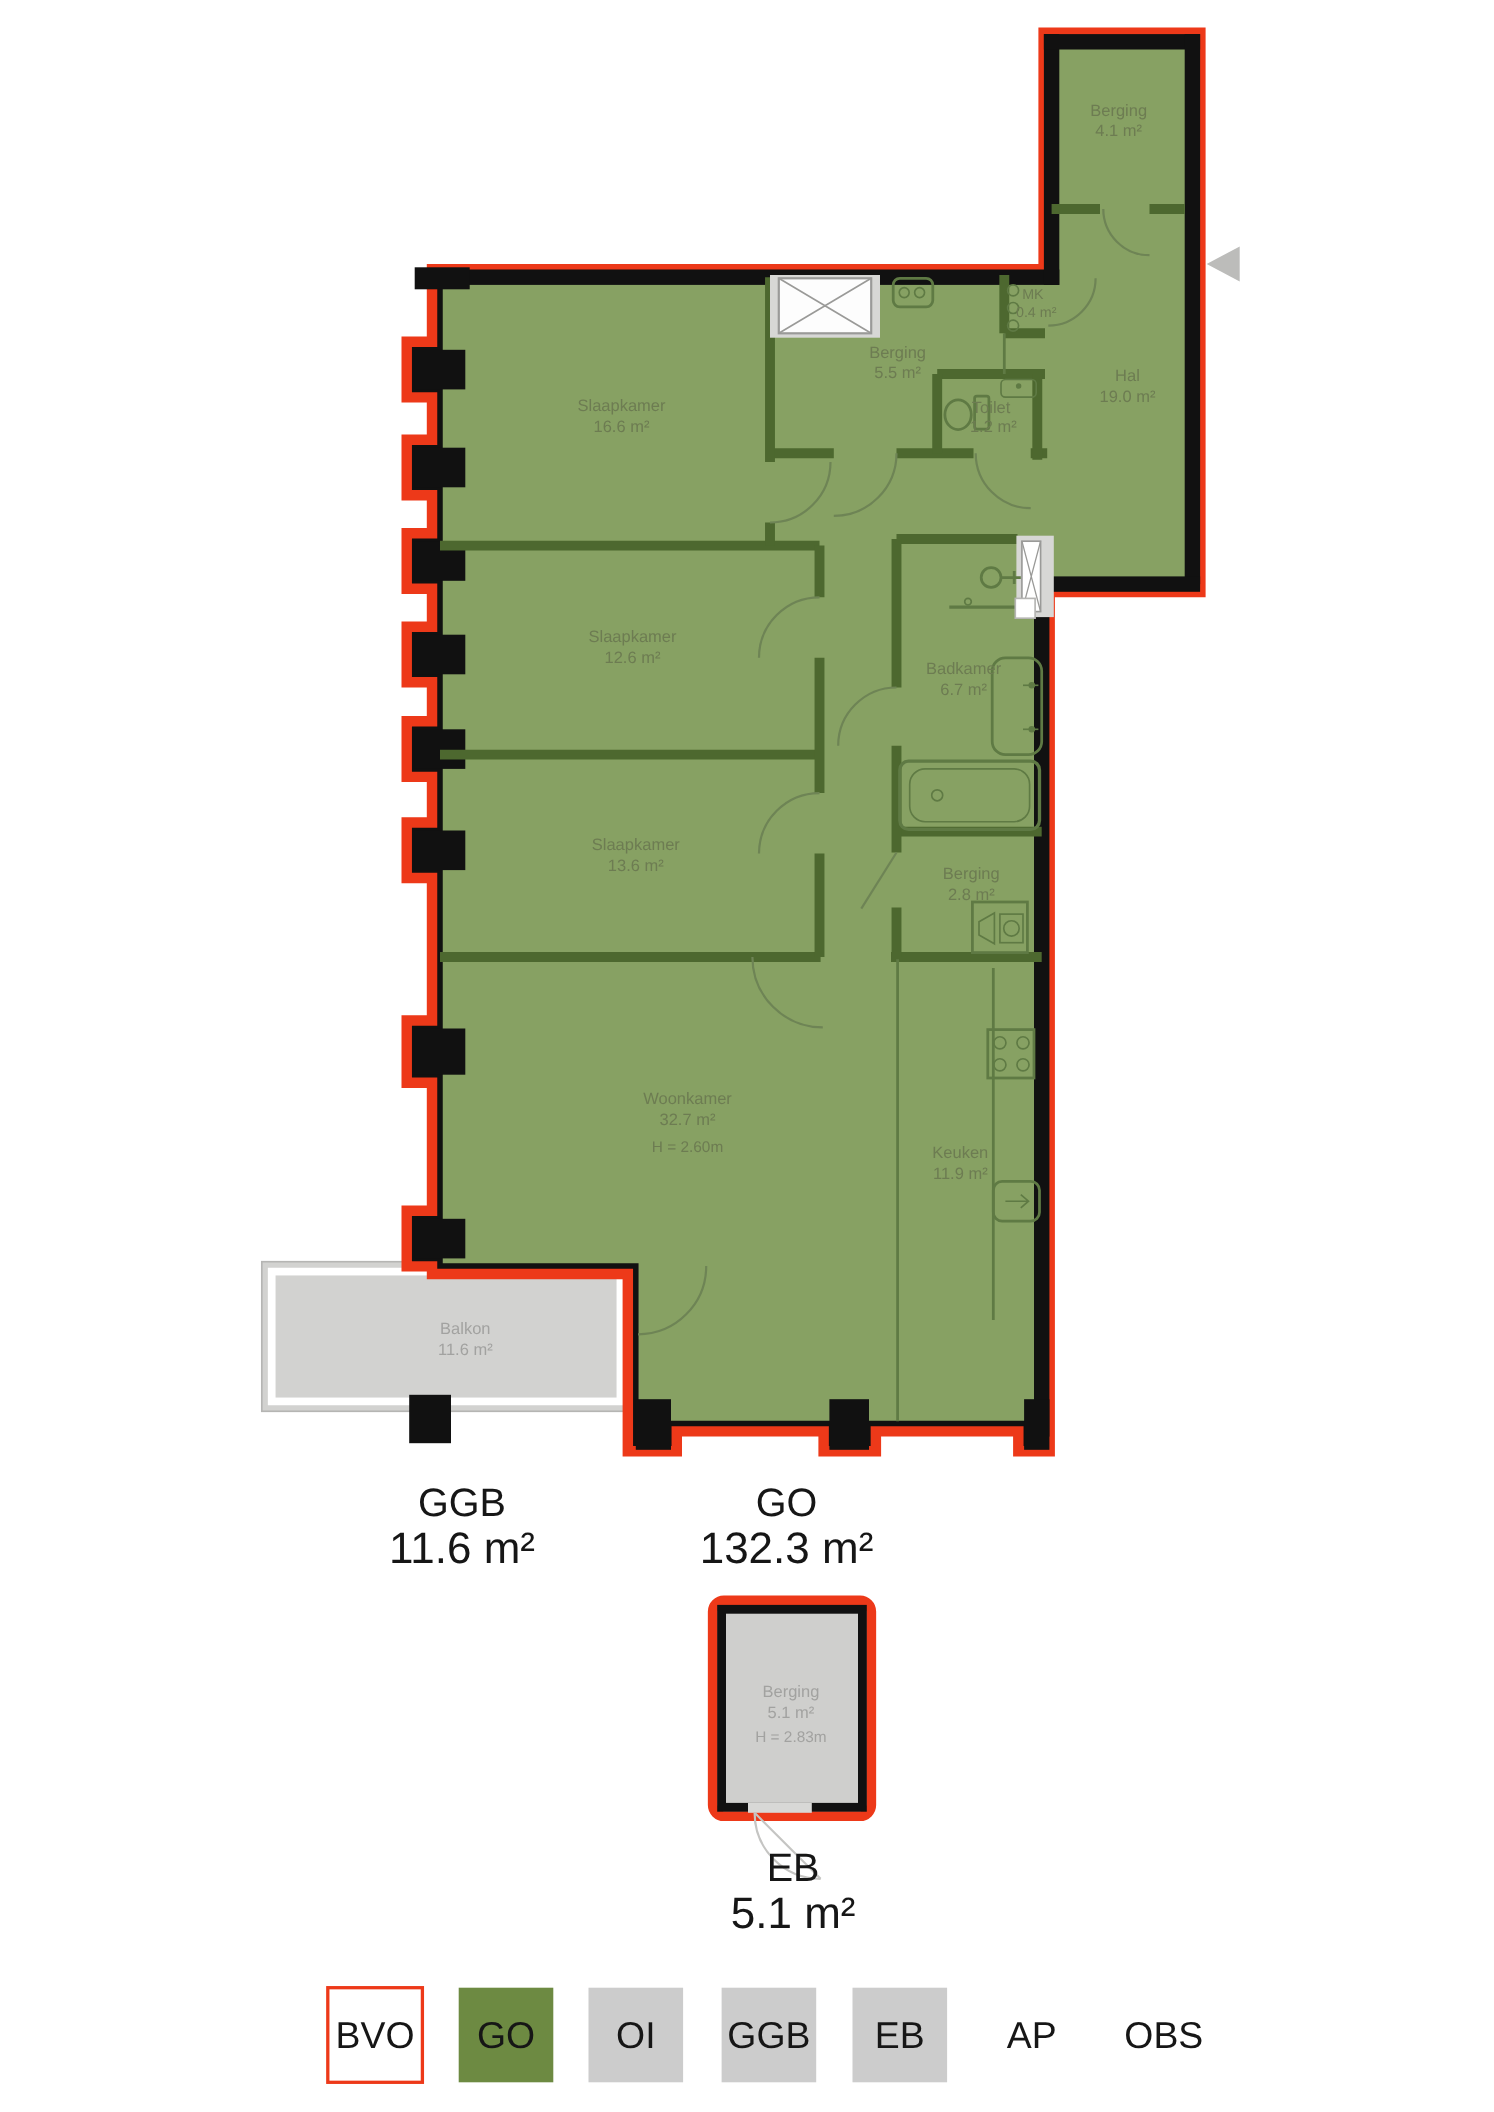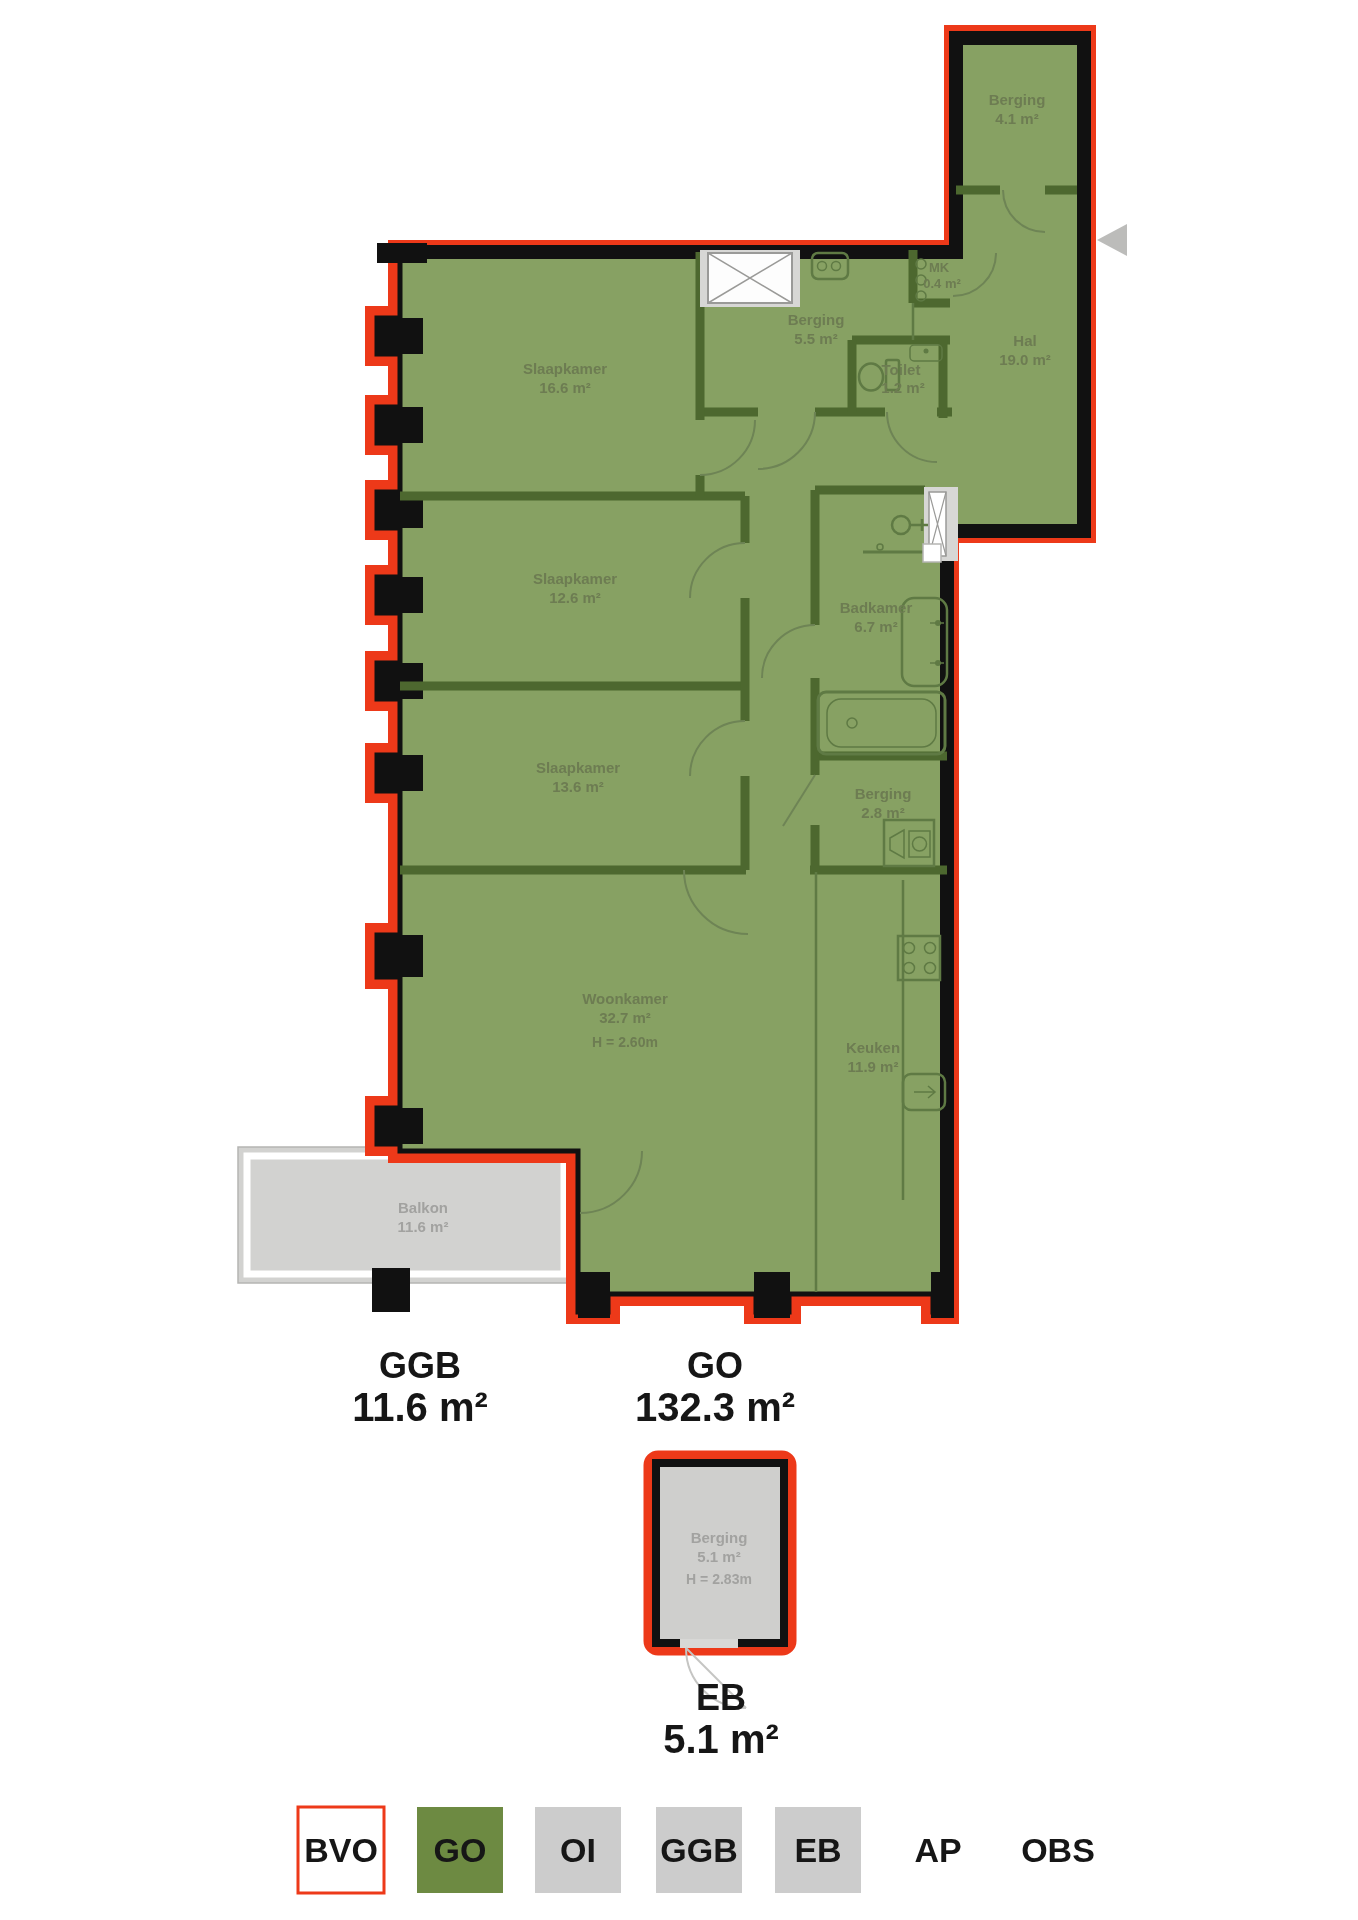--- a/index.html
+++ b/index.html
@@ -1,16 +1,16 @@
 <!DOCTYPE html>
 <html><head>
 <meta charset="utf-8">
 <style>
   html,body{margin:0;padding:0;background:#ffffff;}
-  .page{width:1358px;height:1920px;position:relative;background:#ffffff;font-family:"Liberation Sans",sans-serif;font-weight:bold;}
+  .page{width:1358px;height:1920px;position:relative;background:#ffffff;font-family:"Liberation Sans",sans-serif;}
   svg{display:block;}
   text{font-family:"Liberation Sans",sans-serif;}
   .rl{font-size:15px;fill:#6d7c52;text-anchor:middle;}
   .rs{font-size:13px;fill:#6d7c52;text-anchor:middle;}
   .rh{font-size:14px;fill:#6d7c52;text-anchor:middle;}
   .gray-lbl{fill:#a2a2a0;}
   .big-label{font-size:36px;fill:#161616;text-anchor:middle;}
   .big-value{font-size:40px;fill:#161616;text-anchor:middle;}
   .legend-text{font-size:34px;fill:#161616;text-anchor:middle;}
   .iw{stroke:#4d682f;stroke-width:9;fill:none;stroke-linecap:butt;}

